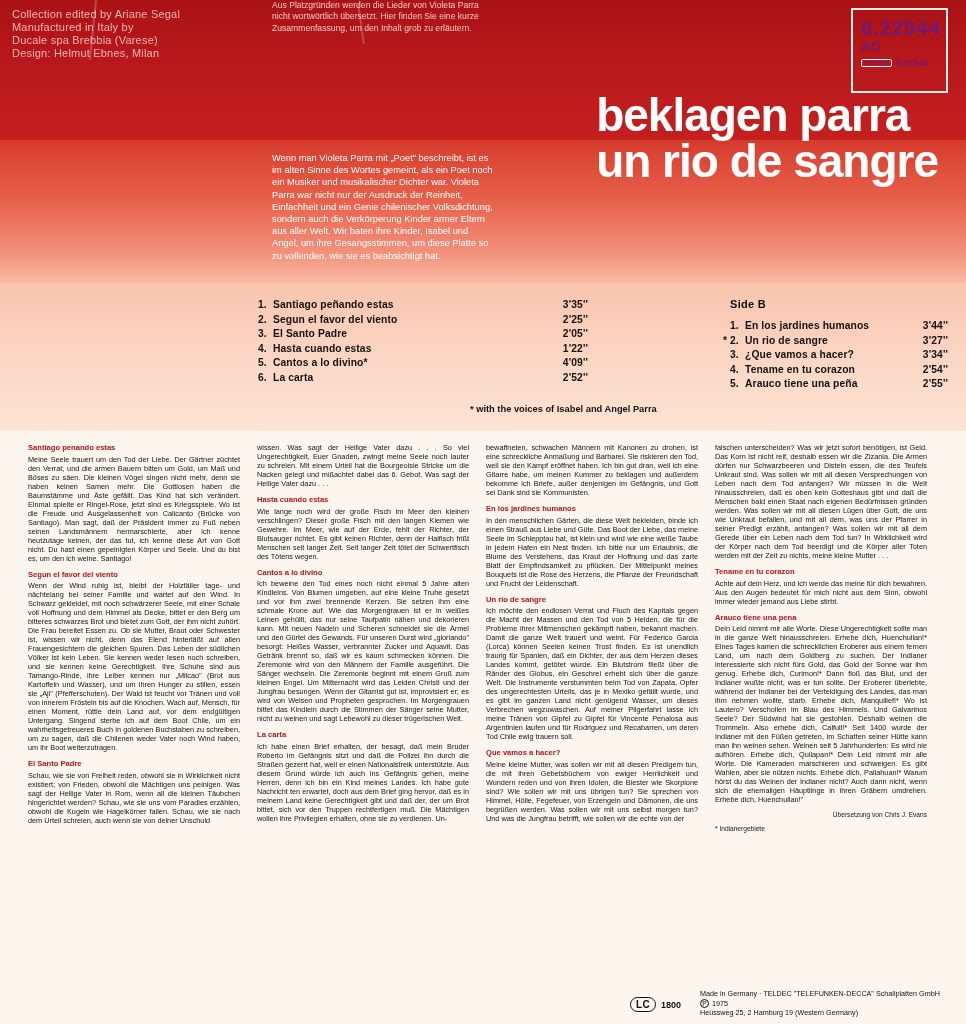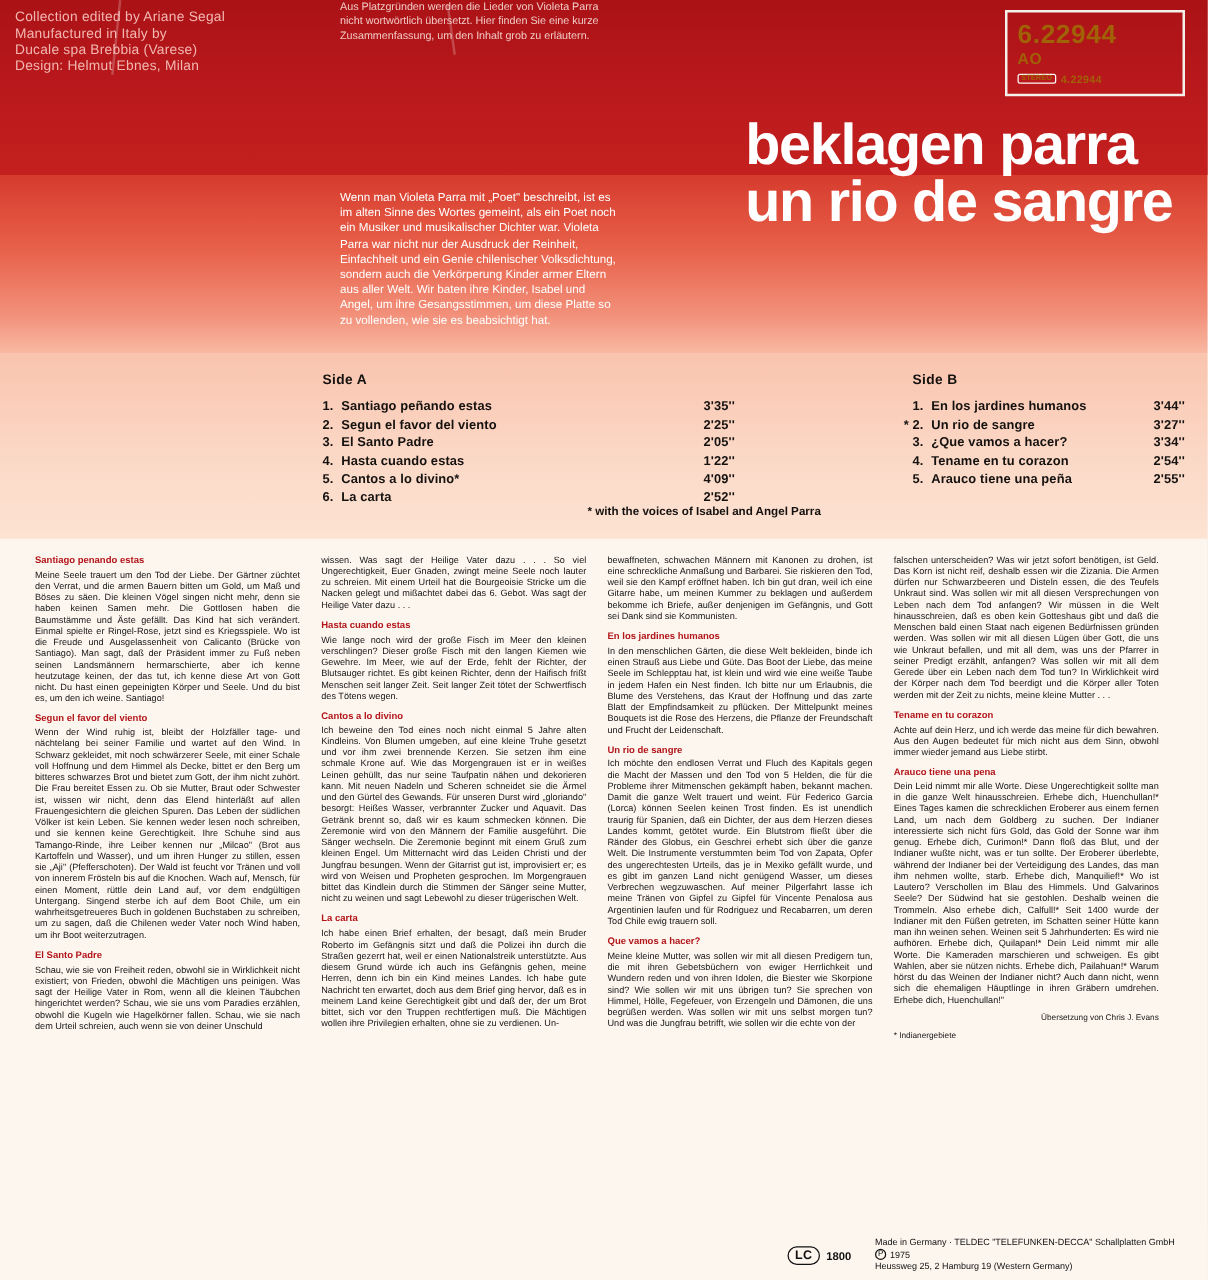--- a/index.html
+++ b/index.html
@@ -39,24 +39,24 @@
     position: absolute;
     left: 272px; top: 0px;
     width: 218px;
     color: #f0c9c4;
     font-size: 8.6px;
     line-height: 11.4px;
   }
   .catalog {
     position: absolute;
     right: 18px; top: 8px;
-    width: 144px;
+    width: 97px;
     border: 2px solid #f4f0ea;
-    padding: 6px 8px 7px 8px;
-    color: #a16207;
+    padding: 6px 8px 23px 8px;
+    color: #701a75;
   }
   .catalog .cat-num { font-size: 21px; font-weight: bold; letter-spacing: .5px; line-height: 23px;}
   .catalog .cat-sub { font-size: 12.5px; font-weight: bold; letter-spacing: .5px; line-height: 16px;}
   .catalog .cat-stereo {
     font-size: 8.5px; font-weight: bold; letter-spacing: .3px; margin-top: 3px;
     display: flex; align-items: center; gap: 4px;
   }
   .stereo-mark {
     display: inline-block; border: 1px solid #fdf8f2; border-radius: 2px;
     padding: 0 2px; font-size: 6px; letter-spacing: 0;
@@ -224,21 +224,20 @@
 
   <div class="title-wrap">
     <div class="title-line1">beklagen parra</div>
     <div class="title-line2">un rio de sangre</div>
   </div>
 
   <div class="list-band"></div>
 
 
   <div class="side-col side-a">
-    <div class="side-label">Side A</div>
     <div class="track-row">
       <span class="track-no">1.</span>
       <span class="track-title">Santiago peñando estas</span>
       <span class="track-time">3'35''</span>
     </div>
     <div class="track-row">
       <span class="track-no">2.</span>
       <span class="track-title">Segun el favor del viento</span>
       <span class="track-time">2'25''</span>
     </div>

